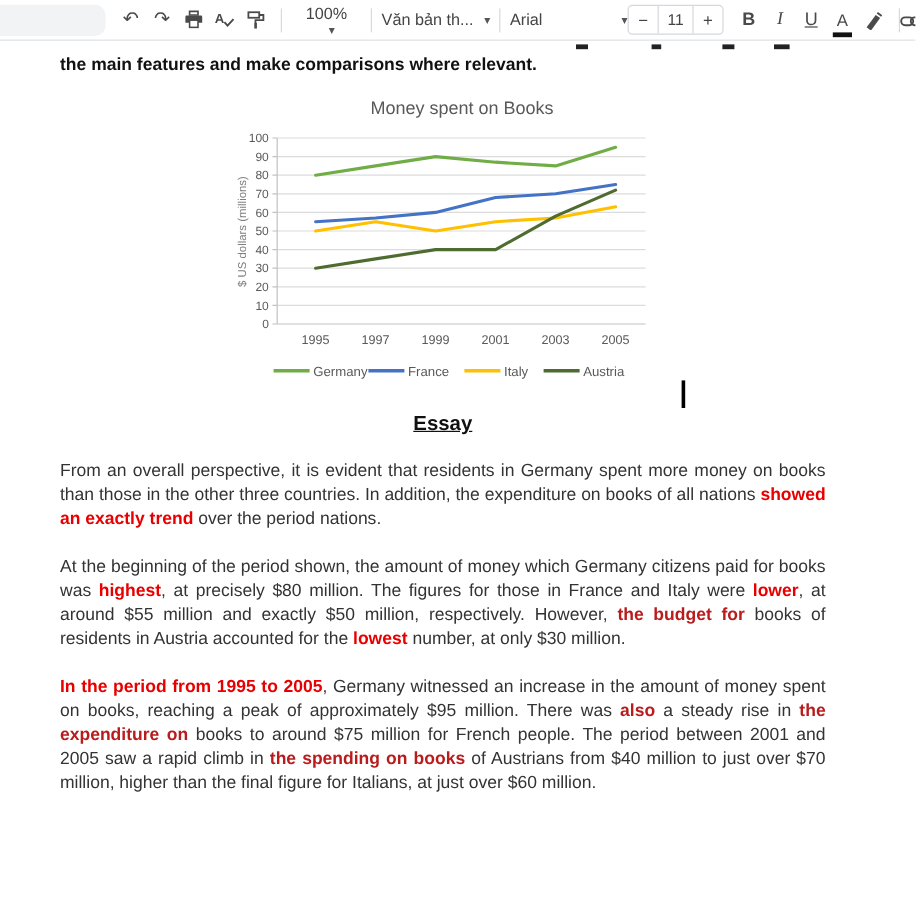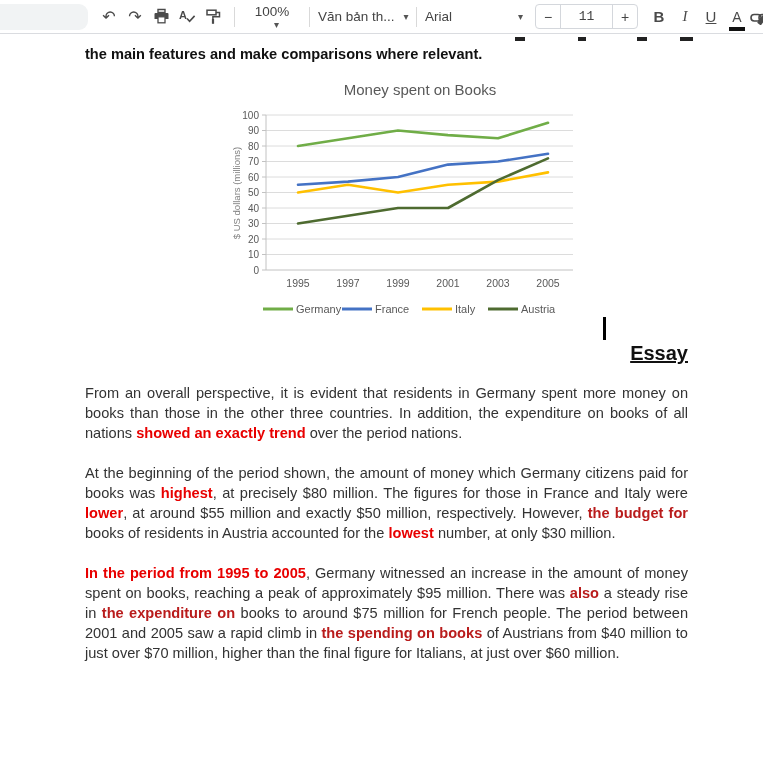--- a/index.html
+++ b/index.html
@@ -16,52 +16,52 @@
   .tb-btn { flex: none; width: 22px; height: 26px; display: flex; align-items: center;
     justify-content: center; background: transparent; border: none; cursor: pointer;
     color: #4a4a4a; padding: 0; margin: 0 2px; }
   .glyph { font-size: 16px; line-height: 1; color: #4a4a4a; }
   .sep { flex: none; width: 1px; height: 20px; background: #d9d9d9; margin: 0 8px; }
   .dd { flex: none; display: flex; align-items: center; height: 26px; cursor: pointer;
     color: #444; font-size: 13.5px; }
   .dd .arrow { font-size: 10px; color: #555; margin-left: 9px; }
   .dd-zoom { width: 58px; flex-direction: column; }
   .dd-style { width: 90px; justify-content: space-between; }
-  .dd-font { width: 98px; justify-content: space-between; margin-right: 12px; }
+  .dd-font { width: 98px; justify-content: space-between; }
   .size-group { flex: none; display: flex; align-items: stretch; height: 25px;
     border: 1px solid #d4d7dc; border-radius: 4px; overflow: hidden; }
   .sz-btn { width: 24px; border: none; background: transparent; color: #444;
     font-size: 14px; cursor: pointer; display: flex; align-items: center; justify-content: center; }
-  .sz-val { width: 53px; border-left: 1px solid #d4d7dc; border-right: 1px solid #d4d7dc;
-    display: flex; align-items: center; justify-content: center; font-size: 13px; color: #444; font-family: Liberation Mono, monospace; }
+  .sz-val { width: 30px; border-left: 1px solid #d4d7dc; border-right: 1px solid #d4d7dc;
+    display: flex; align-items: center; justify-content: center; font-size: 13px; color: #444; }
   .fmt { font-size: 15px; color: #4a4a4a; }
   .fmt-b { font-weight: 700; }
   .fmt-i { font-style: italic; font-family: "Liberation Serif", serif; }
   .fmt-u { text-decoration: underline; }
   .color-a { position: relative; font-size: 14px; font-weight: 400; color: #4a4a4a; }
   .color-a::after { content: ""; position: absolute; left: -3px; right: -3px; bottom: -6px;
     height: 3.5px; background: #111; }
   .tb-right-group { display: flex; align-items: center; margin-left: 8px; }
   .link-btn { position: absolute; left: 747px; top: 4px; }
 
   
   .doc { position: relative; width: 763px; height: 732px; background: #fff;
-    padding: 2px 75px 0 85px; color: #333; }
+    padding: 2px 75px 0 50px; color: #333; }
   .clip-frags { position: relative; height: 9px; }
   .clip-frags i { position: absolute; top: 1px; height: 3.5px; background: #222; }
   .clip-frags i:nth-child(1) { left: 430px; width: 10px; }
   .clip-frags i:nth-child(2) { left: 493px; width: 8px; }
   .clip-frags i:nth-child(3) { left: 552px; width: 10px; }
   .clip-frags i:nth-child(4) { left: 595px; width: 13px; }
   .intro { font-size: 14.6px; font-weight: 700; color: #111; line-height: 18px; }
   .chart-block { position: relative; margin-top: 10px; height: 270px; }
   .chart-block svg { display: block; margin-left: 145px; }
   .caret { position: absolute; left: 518px; top: 244px; width: 2.5px; height: 23px;
     background: #000; }
-  .heading { text-align: right; font-size: 20px; font-weight: 700; line-height: 20px;
+  .heading { text-align: center; font-size: 17px; font-weight: 700; line-height: 20px;
     color: #111; }
   .heading span { text-decoration: underline; }
   .para { margin-top: 20px; font-size: 14.6px; line-height: 20px; text-align: justify;
     color: #333; }
   .para .b { font-weight: 700; color: #b91c1c; }
   .para .rb { font-weight: 700; color: var(--red, #e80000); }
   .footer { margin-top: 20px; font-size: 14.6px; line-height: 20px; font-weight: 700;
     text-align: right; color: var(--red, #e80000); }
 </style>
 </head>

